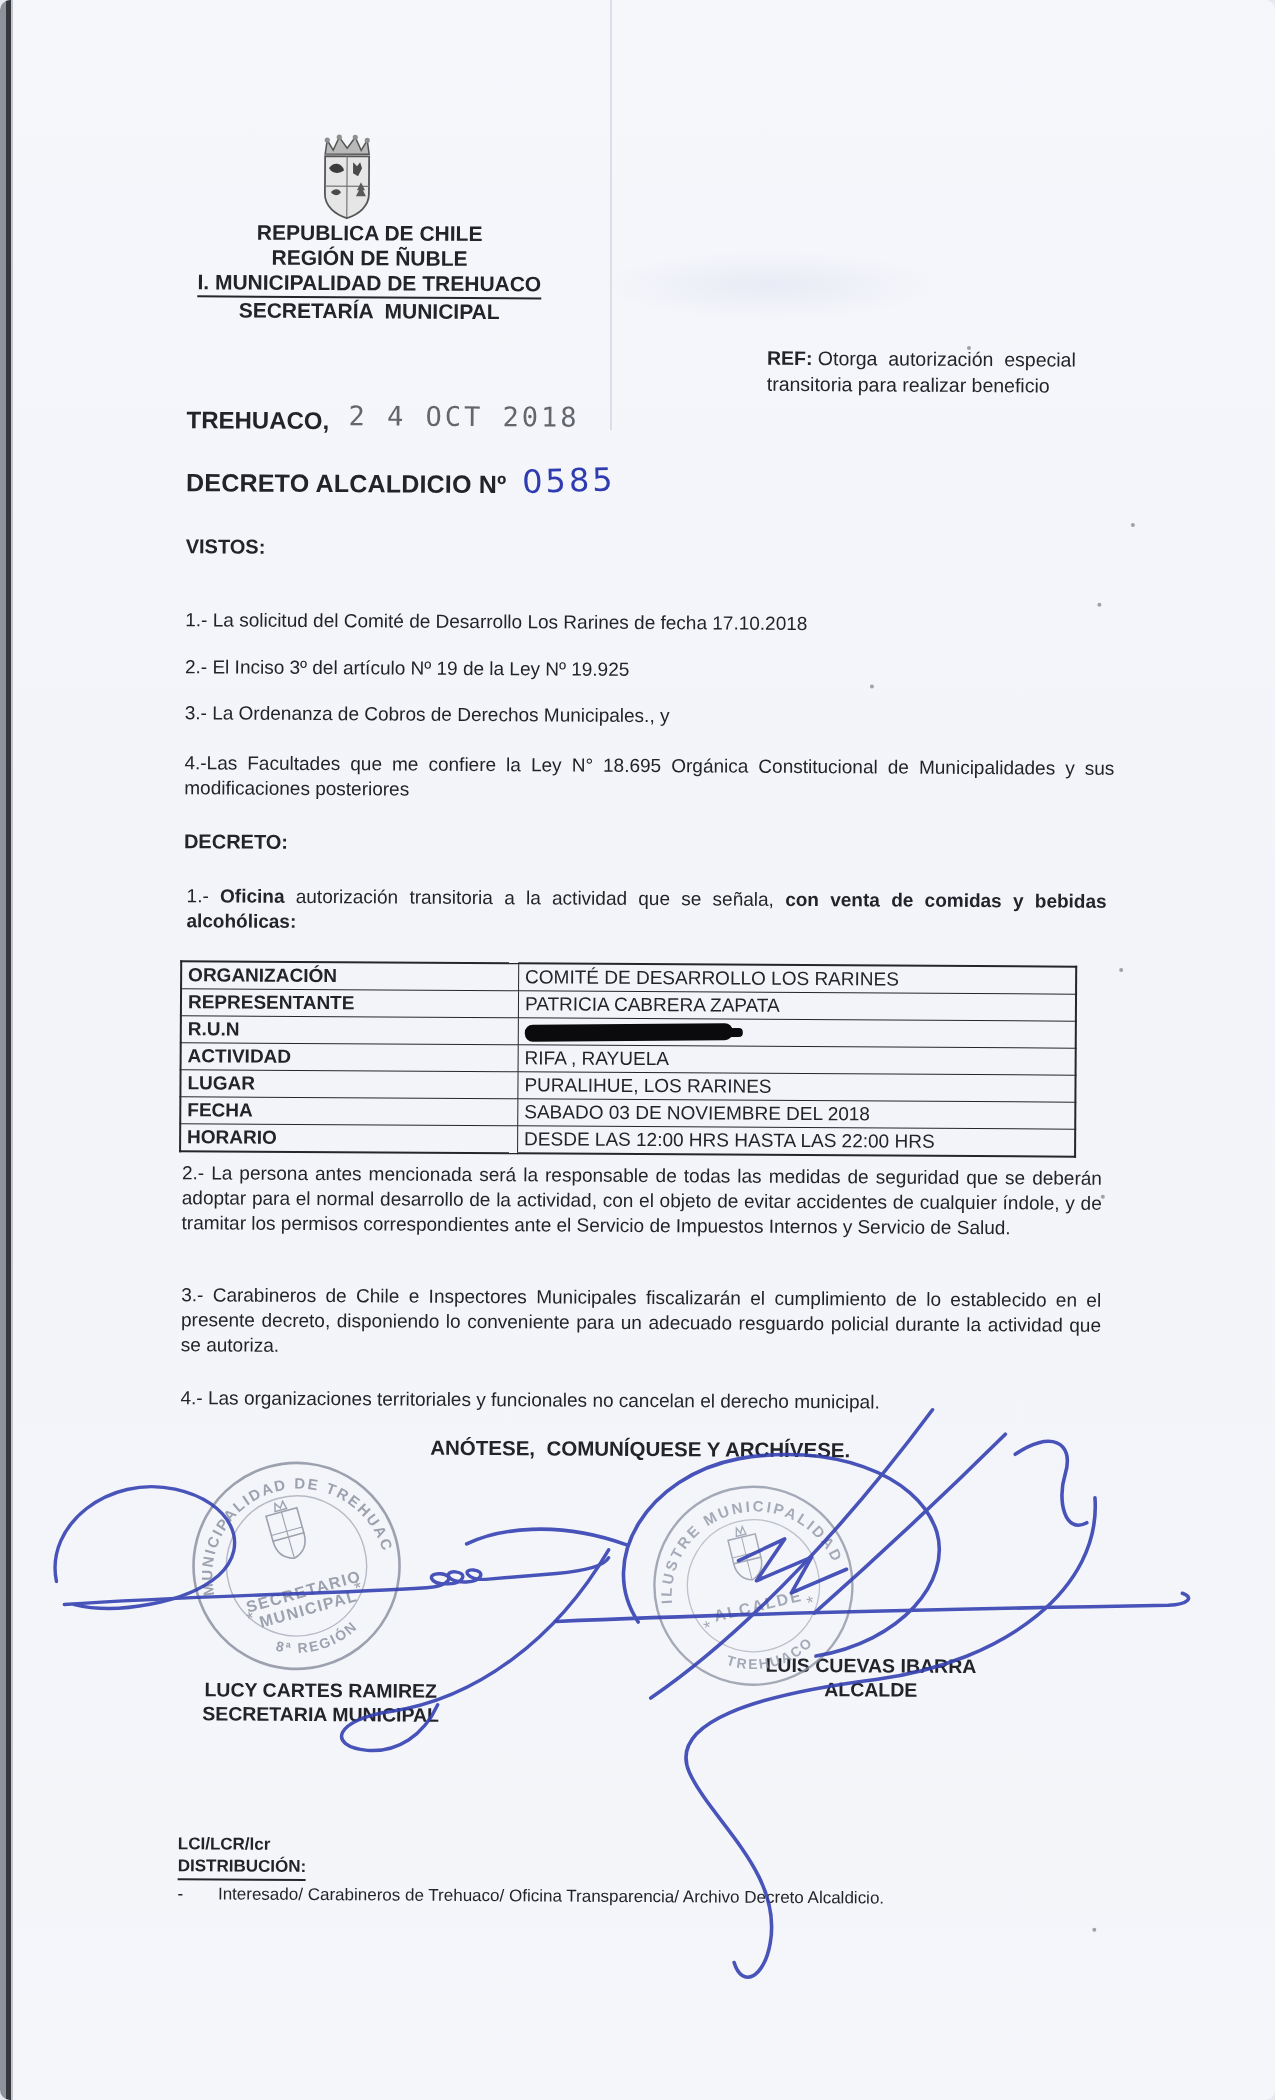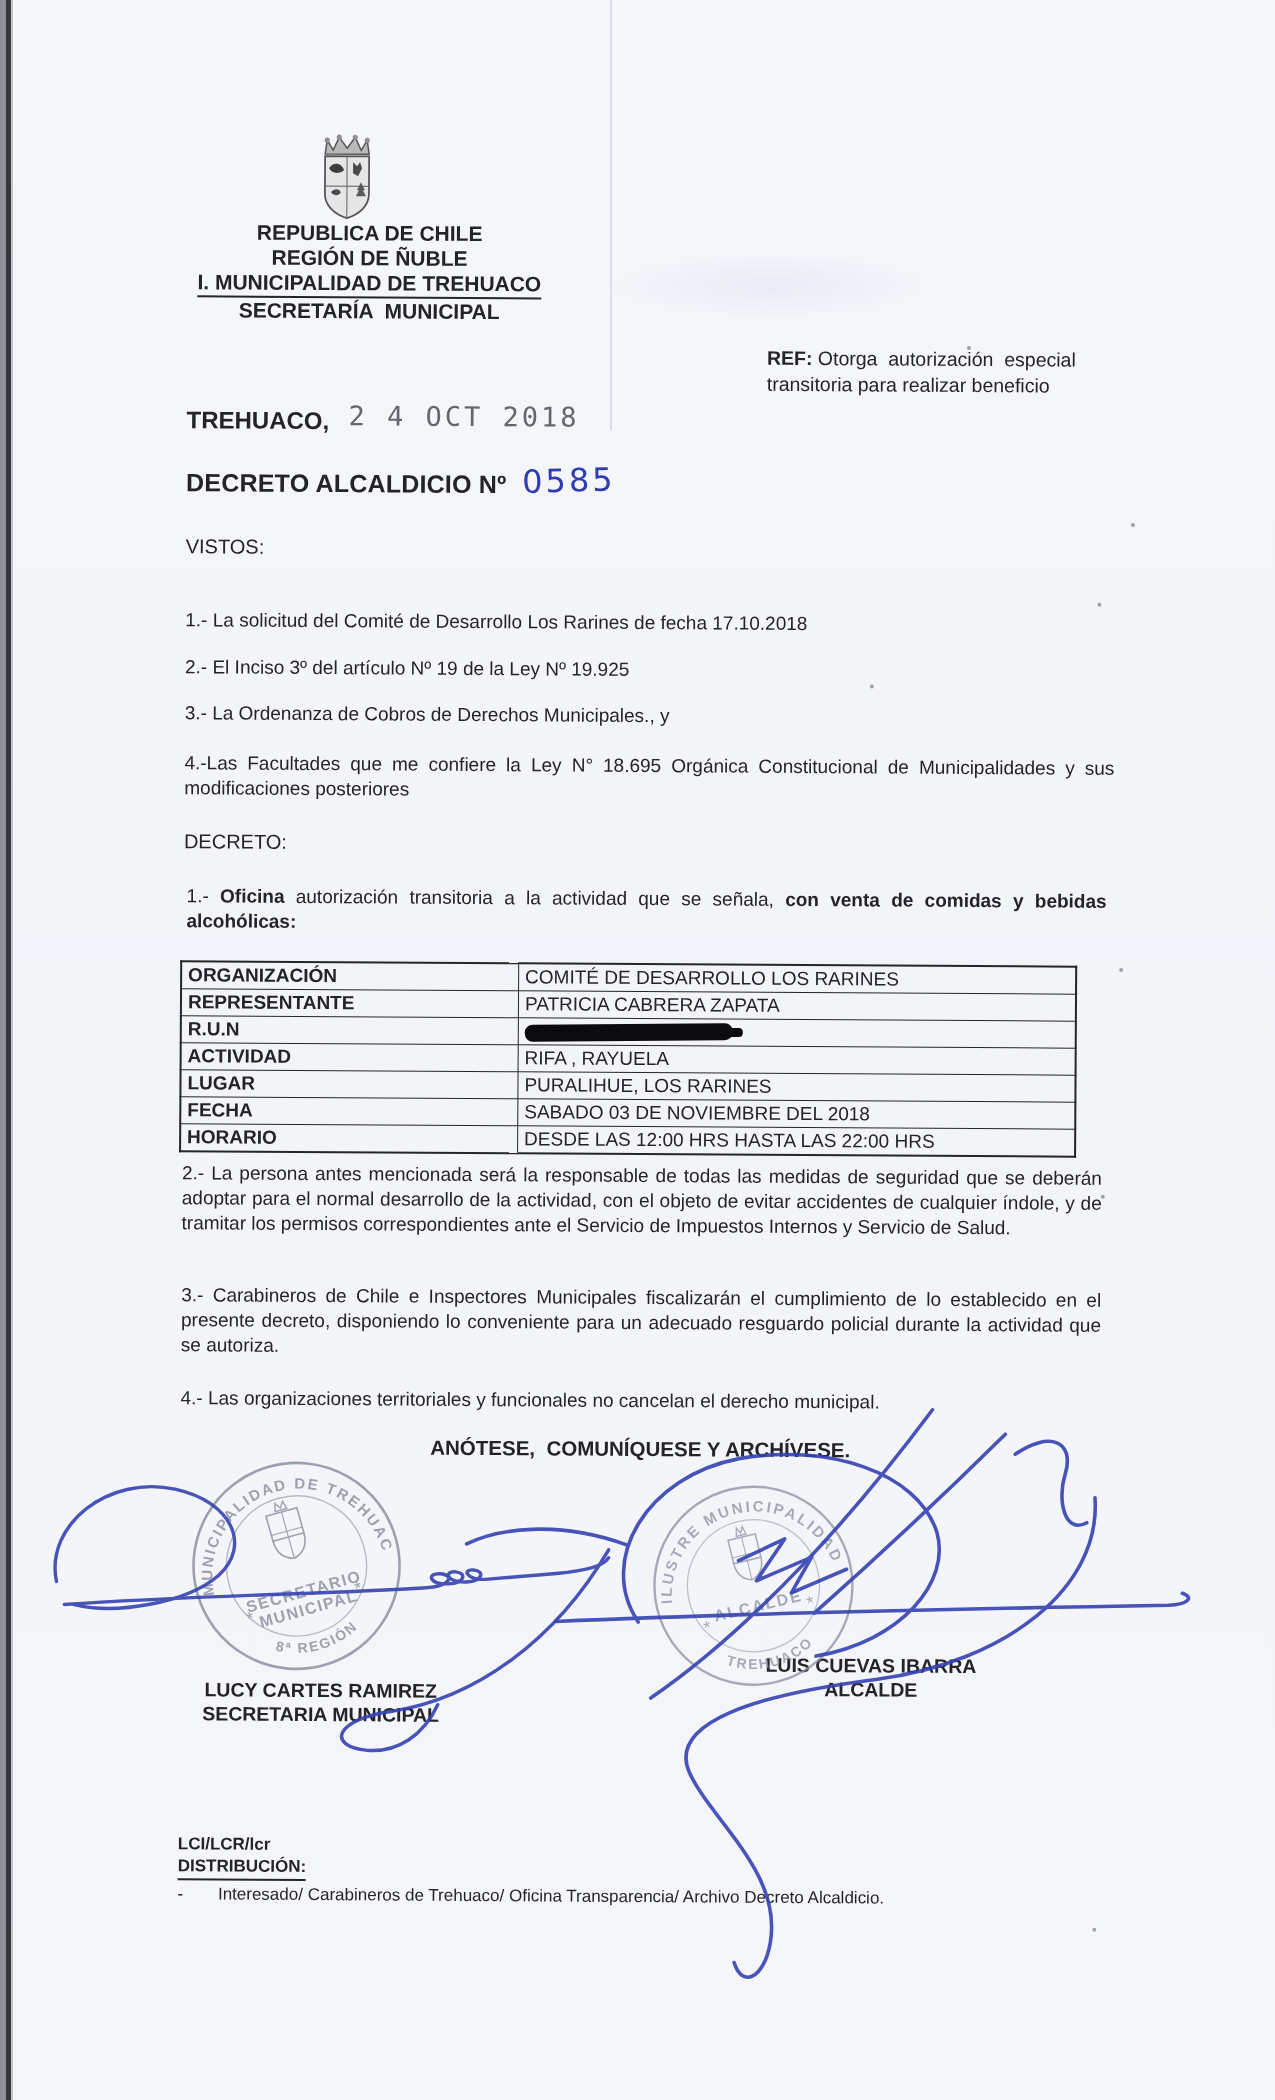--- a/index.html
+++ b/index.html
@@ -1,33 +1,33 @@
 <!DOCTYPE html>
 <html><head>
 <meta charset="utf-8">
 <style>
   html,body{margin:0;padding:0;background:#e8e9ee;}
-  .page{position:relative;width:1275px;height:2100px;background:linear-gradient(180deg,#f6f7fb 0%,#f3f4f9 45%,#f5f6fa 100%);overflow:hidden;font-family:"Liberation Sans",sans-serif;color:#23242a;}
+  .page{position:relative;width:1275px;height:2100px;background:linear-gradient(180deg,#f6f7fb 0%,#f3f4f9 45%,#f5f6fa 100%);overflow:hidden;font-family:"Liberation Sans",sans-serif;color:#23242a;border-radius:10px;}
   .scan-edge{position:absolute;left:0;top:0;width:16px;height:100%;
     background:linear-gradient(90deg,#8e939b 0 6px,#34383e 6px 11px,rgba(52,56,62,.25) 11px 13px,rgba(52,56,62,0) 13px);}
   .smudge{position:absolute;left:600px;top:250px;width:340px;height:70px;border-radius:50%;
     background:radial-gradient(ellipse at center,rgba(185,196,228,.22),rgba(185,196,228,0) 70%);}
   .crease{position:absolute;left:610px;top:0;width:2px;height:430px;background:rgba(140,150,178,.25);}
   .tilt{position:absolute;inset:0;transform:rotate(.35deg);transform-origin:640px 1000px;}
   .abs{position:absolute;}
   .b{font-weight:bold;}
   .pre{white-space:pre-wrap;}
   .header{left:150px;top:222px;width:430px;text-align:center;font-weight:bold;font-size:21px;line-height:25px;}
   .header .underl{display:inline-block;border-bottom:2.5px solid #24262b;padding-bottom:1px;}
   .ref{left:763px;top:344px;width:390px;font-size:19.5px;line-height:26px;}
   .dateline{left:183px;top:409px;font-size:24px;}
   .datestamp{left:345px;top:402px;font-family:"DejaVu Sans Mono",monospace;font-size:27px;letter-spacing:3px;color:#575a61;font-weight:500;opacity:.92;}
   .decreetitle{left:183px;top:464px;font-size:25px;font-weight:bold;letter-spacing:.2px;}
   .decreenum{display:inline-block;margin-left:16px;font-size:32px;font-weight:400;color:#2f3cb0;letter-spacing:3px;transform:rotate(-2deg) translateY(-2px);font-family:"DejaVu Sans",sans-serif;}
-  .h20{font-size:20px;font-weight:normal;}
+  .h20{font-size:20px;font-weight:bold;}
   .para{font-size:19px;line-height:25px;text-align:justify;}
   .tbl{left:180px;top:963px;width:897px;border-collapse:collapse;table-layout:fixed;font-size:19px;}
   .tbl td{border:1.6px solid #24262b;padding:1px 8px 1px 6px;height:24px;vertical-align:middle;overflow:hidden;white-space:nowrap;}
   .tbl{border:2.5px solid #24262b;}
   .tbl .lab{width:322px;font-weight:bold;}
   .redact{width:208px;height:17px;background:#0b0b0d;border-radius:8px;transform:rotate(-.8deg);box-shadow:14px 1px 0 -4px #0b0b0d;}
   .closing{left:183px;top:1437px;width:920px;text-align:center;font-size:20.5px;font-weight:bold;}
   .signame{font-size:19.5px;font-weight:bold;line-height:24px;text-align:center;}
   .footer{font-size:17px;line-height:22px;}
   .underl2{border-bottom:2px solid #24262b;padding-bottom:1px;display:inline-block;}

